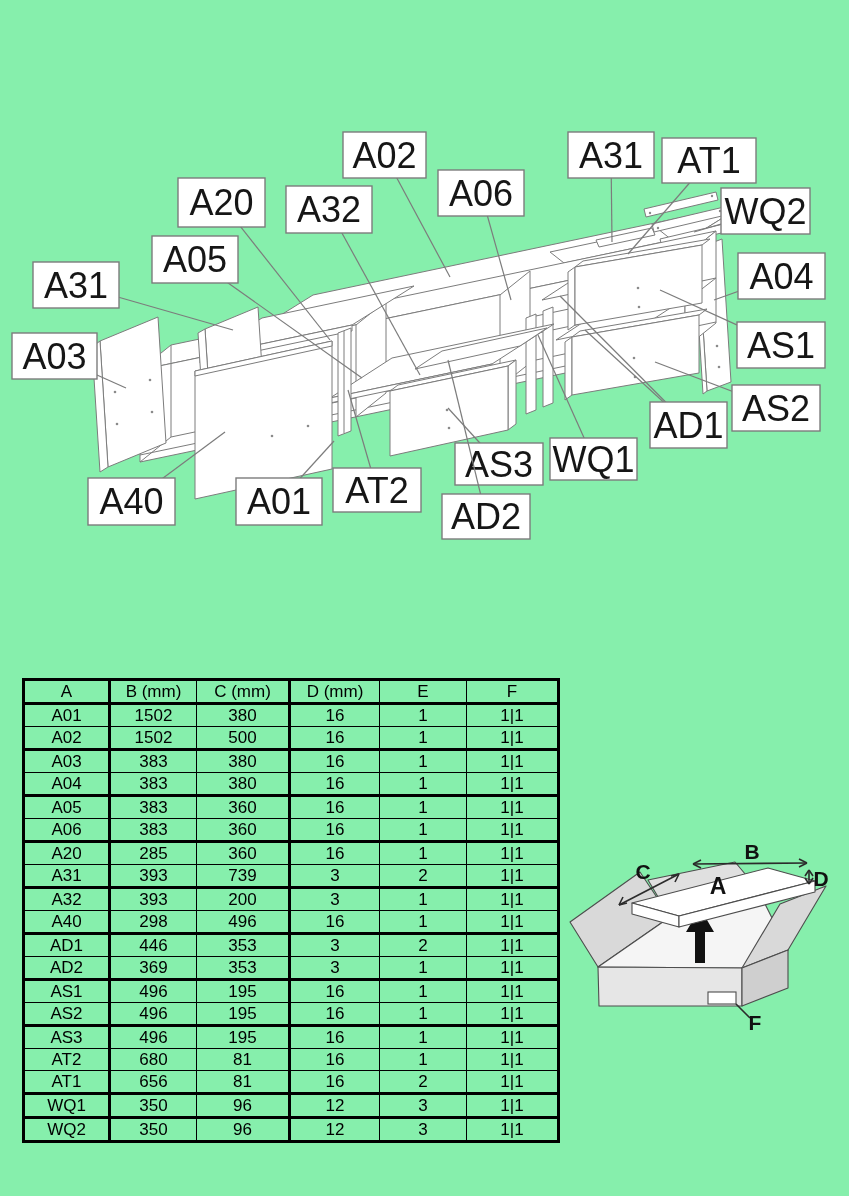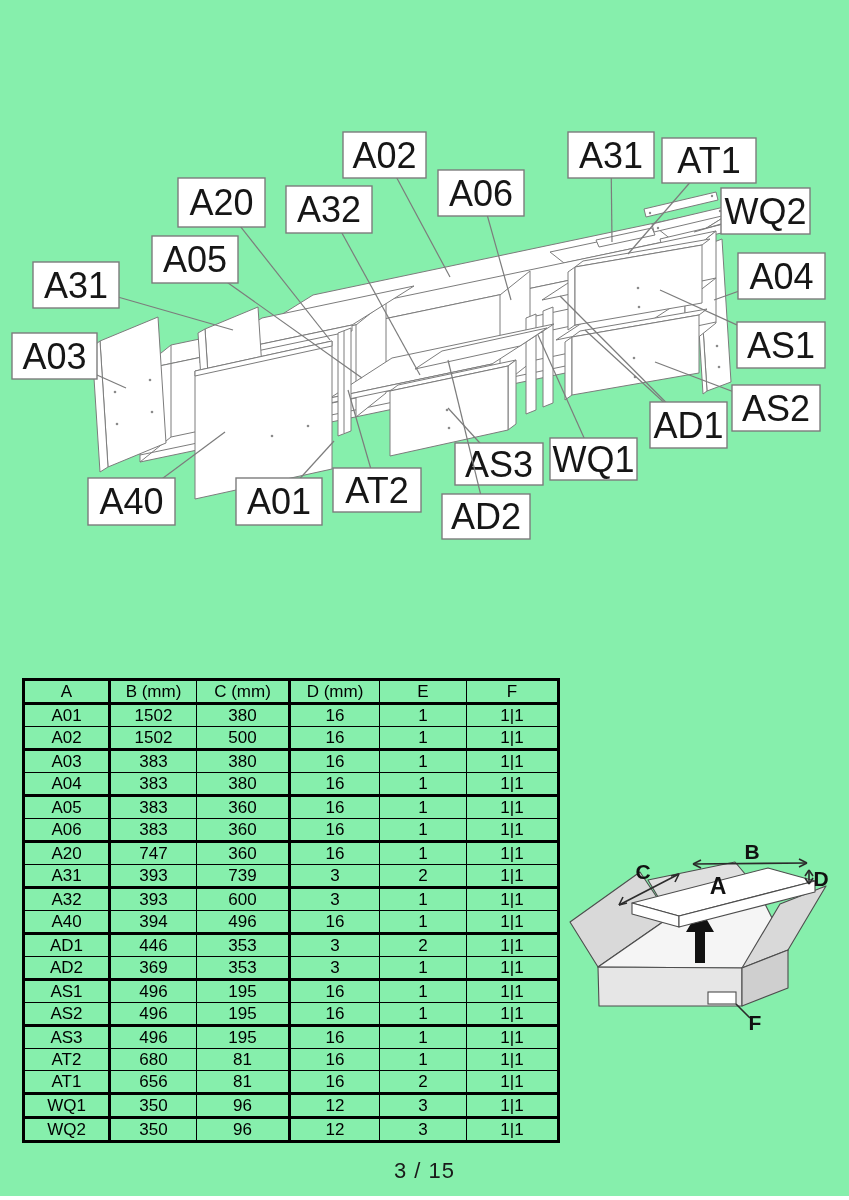--- a/index.html
+++ b/index.html
@@ -334,45 +334,45 @@
           <tr class="ge">
             <td>A06</td>
             <td class="bL">383</td>
             <td>360</td>
             <td class="bL">16</td>
             <td>1</td>
             <td>1|1</td>
           </tr>
           <tr>
             <td>A20</td>
-            <td class="bL">747</td>
+            <td class="bL">285</td>
             <td>360</td>
             <td class="bL">16</td>
             <td>1</td>
             <td>1|1</td>
           </tr>
           <tr class="ge">
             <td>A31</td>
             <td class="bL">393</td>
             <td>739</td>
             <td class="bL">3</td>
             <td>2</td>
             <td>1|1</td>
           </tr>
           <tr>
             <td>A32</td>
             <td class="bL">393</td>
-            <td>600</td>
+            <td>200</td>
             <td class="bL">3</td>
             <td>1</td>
             <td>1|1</td>
           </tr>
           <tr class="ge">
             <td>A40</td>
-            <td class="bL">394</td>
+            <td class="bL">298</td>
             <td>496</td>
             <td class="bL">16</td>
             <td>1</td>
             <td>1|1</td>
           </tr>
           <tr>
             <td>AD1</td>
             <td class="bL">446</td>
             <td>353</td>
             <td class="bL">3</td>
@@ -478,14 +478,13 @@
       <rect x="153" y="159" width="28" height="12" fill="#ffffff" stroke="#4d4d4d" stroke-width="1.1"></rect>
       <path class="dim" d="M181,171 L195,185"></path>
     </g>
     <text class="dim-text" x="197" y="26" font-size="21">B</text>
     <text class="dim-text" x="88" y="46" font-size="21">C</text>
     <text class="dim-text" x="266" y="53" font-size="21">D</text>
     <text class="dim-text" x="163" y="61" font-size="23">A</text>
     <text class="dim-text" x="200" y="197" font-size="21">F</text>
   </svg>
 
-  <div class="footer">3 / 15</div>
 </div>
 
 </body></html>

